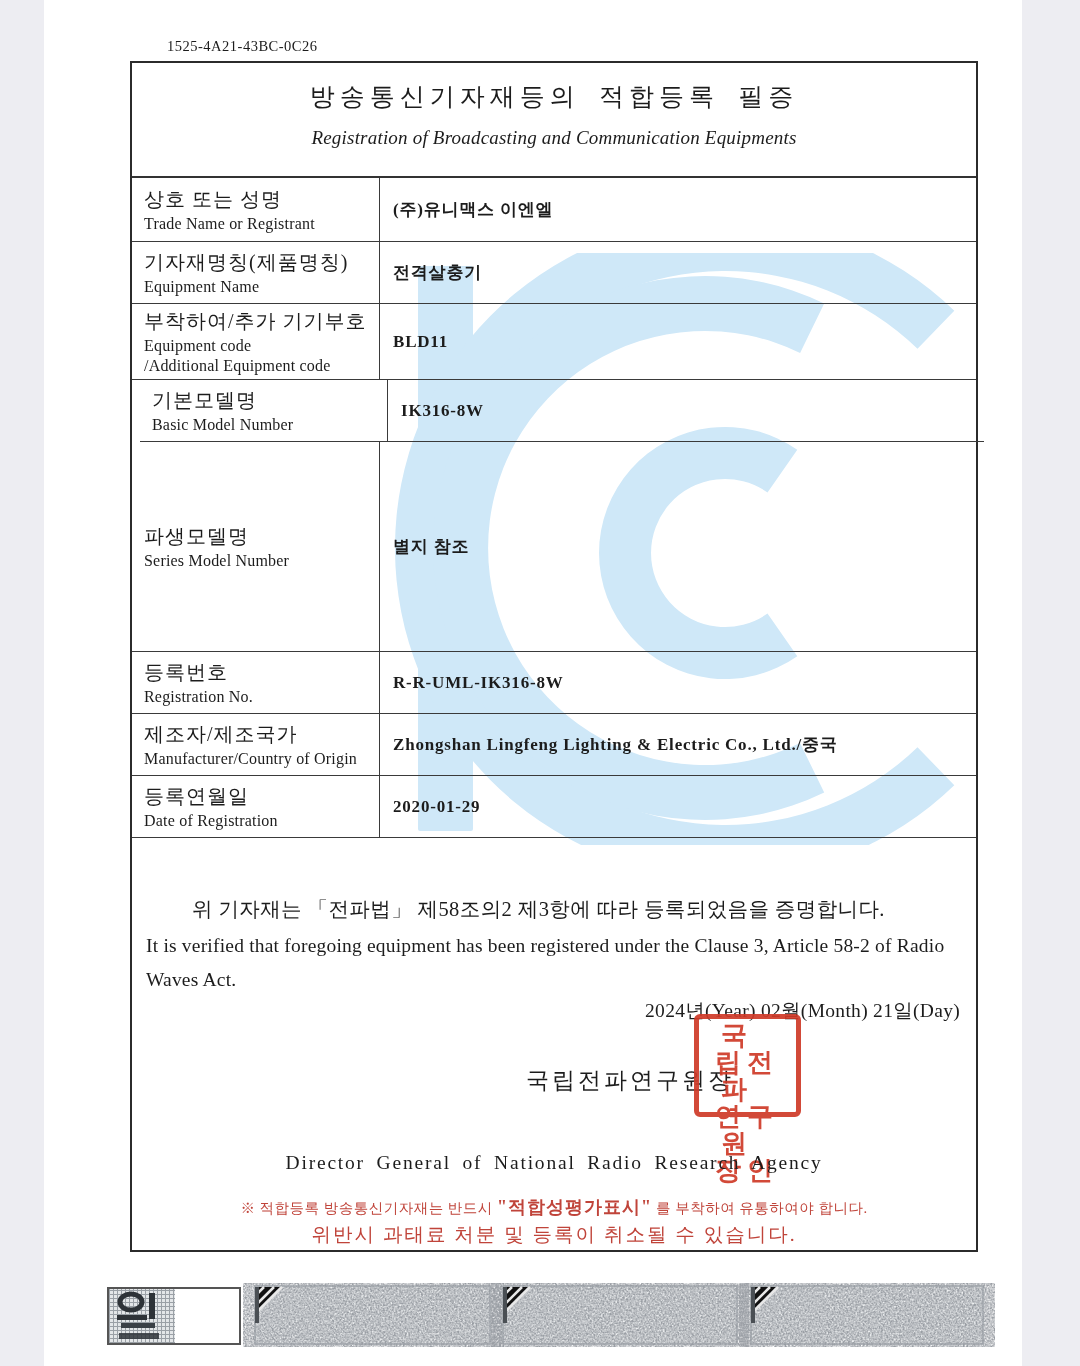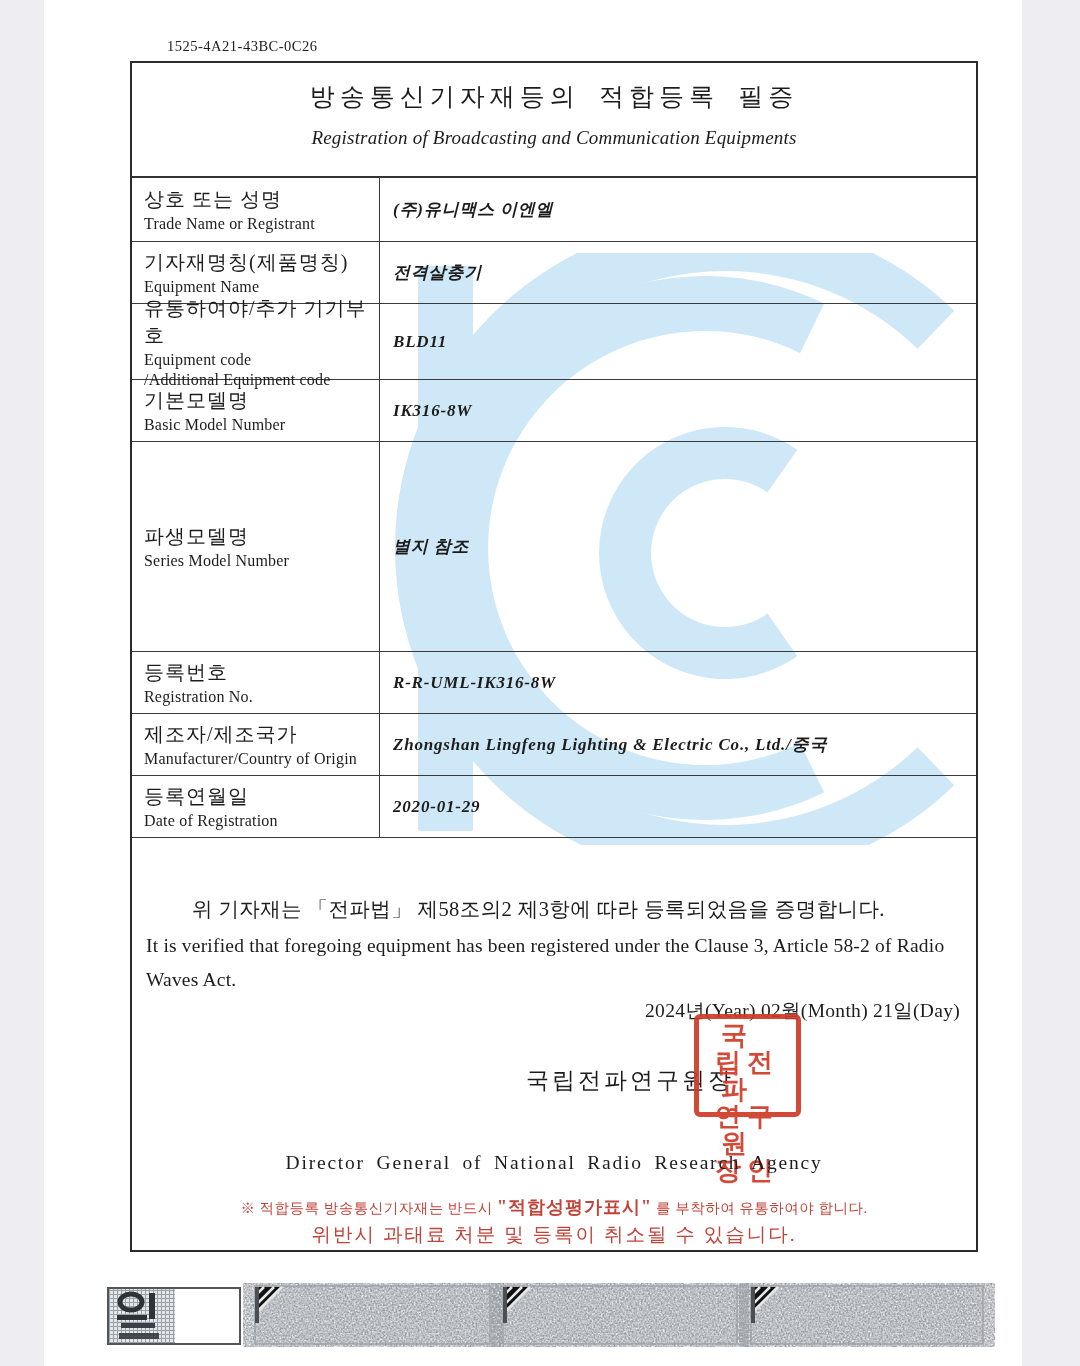--- a/index.html
+++ b/index.html
@@ -32,24 +32,24 @@
 
   .trow{position:absolute;left:0;width:100%;border-bottom:1.5px solid #3a3a3a;display:flex;}
   .cell-l{
     width:248px;border-right:1.5px solid #3a3a3a;padding:4px 0 4px 12px;
     display:flex;flex-direction:column;justify-content:center;gap:2px;
   }
   .lbl-ko{font-size:20px;letter-spacing:1px;}
   .lbl-en{font-size:16px;letter-spacing:.2px;}
   .cell-v{
     flex:1;display:flex;align-items:center;padding:4px 10px 4px 13px;
-    font-size:17px;font-weight:bold;letter-spacing:.8px;font-style:italic;
+    font-size:17px;font-weight:bold;letter-spacing:.8px;
   }
   .r1{top:115px;height:64px;} .r2{top:179px;height:62px;} .r3{top:241px;height:76px;}
-  .r4{top:317px;height:62px;} .r5{top:379px;height:210px;} .r6{top:589px;height:62px;}
+  .r4{top:317px;height:62px;margin-left:8px;} .r5{top:379px;height:210px;} .r6{top:589px;height:62px;}
   .r7{top:651px;height:62px;} .r8{top:713px;height:62px;} .r9{top:775px;height:54px;border-bottom:1.5px solid #3a3a3a;}
 
   .statement-ko{position:absolute;left:14px;top:832px;width:820px;font-size:20.5px;text-indent:46px;letter-spacing:.4px;}
   .statement-en{position:absolute;left:14px;top:866px;width:818px;font-size:19.5px;line-height:34px;letter-spacing:.2px;}
   .date-line{position:absolute;right:16px;top:934px;font-size:19.5px;letter-spacing:.3px;}
   .signer-ko{position:absolute;left:394px;top:1002px;font-size:23px;letter-spacing:3px;}
   .seal{
     position:absolute;left:562px;top:951px;width:107px;height:103px;
     border:5px solid var(--seal-red);border-radius:6px;opacity:.92;
     display:flex;flex-direction:column;justify-content:space-around;align-items:center;
@@ -109,21 +109,21 @@
   <div class="trow r2">
     <div class="cell-l">
       <div class="lbl-ko">기자재명칭(제품명칭)</div>
       <div class="lbl-en">Equipment Name</div>
     </div>
     <div class="cell-v">전격살충기</div>
   </div>
 
   <div class="trow r3">
     <div class="cell-l">
-      <div class="lbl-ko">유통하여야/추가 기기부호</div>
+      <div class="lbl-ko">부착하여/추가 기기부호</div>
       <div class="lbl-en">Equipment code</div>
       <div class="lbl-en">/Additional Equipment code</div>
     </div>
     <div class="cell-v">BLD11</div>
   </div>
 
   <div class="trow r4">
     <div class="cell-l">
       <div class="lbl-ko">기본모델명</div>
       <div class="lbl-en">Basic Model Number</div>

